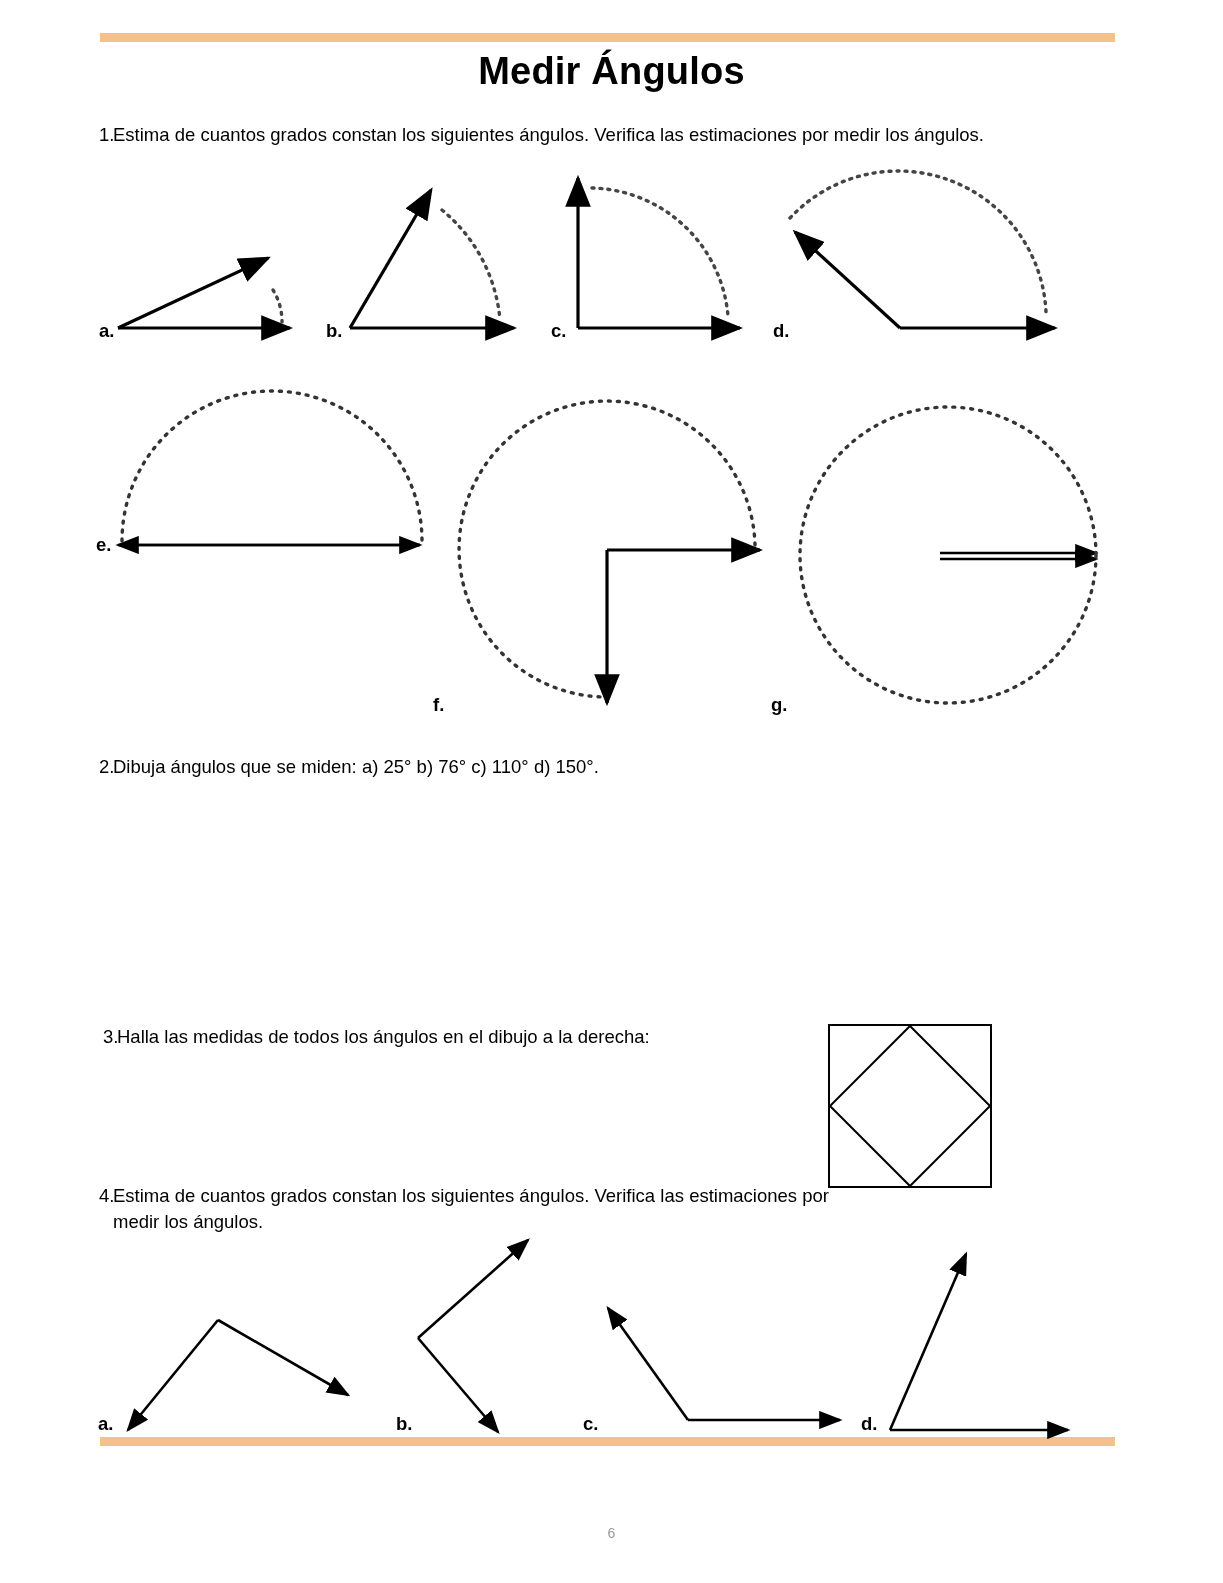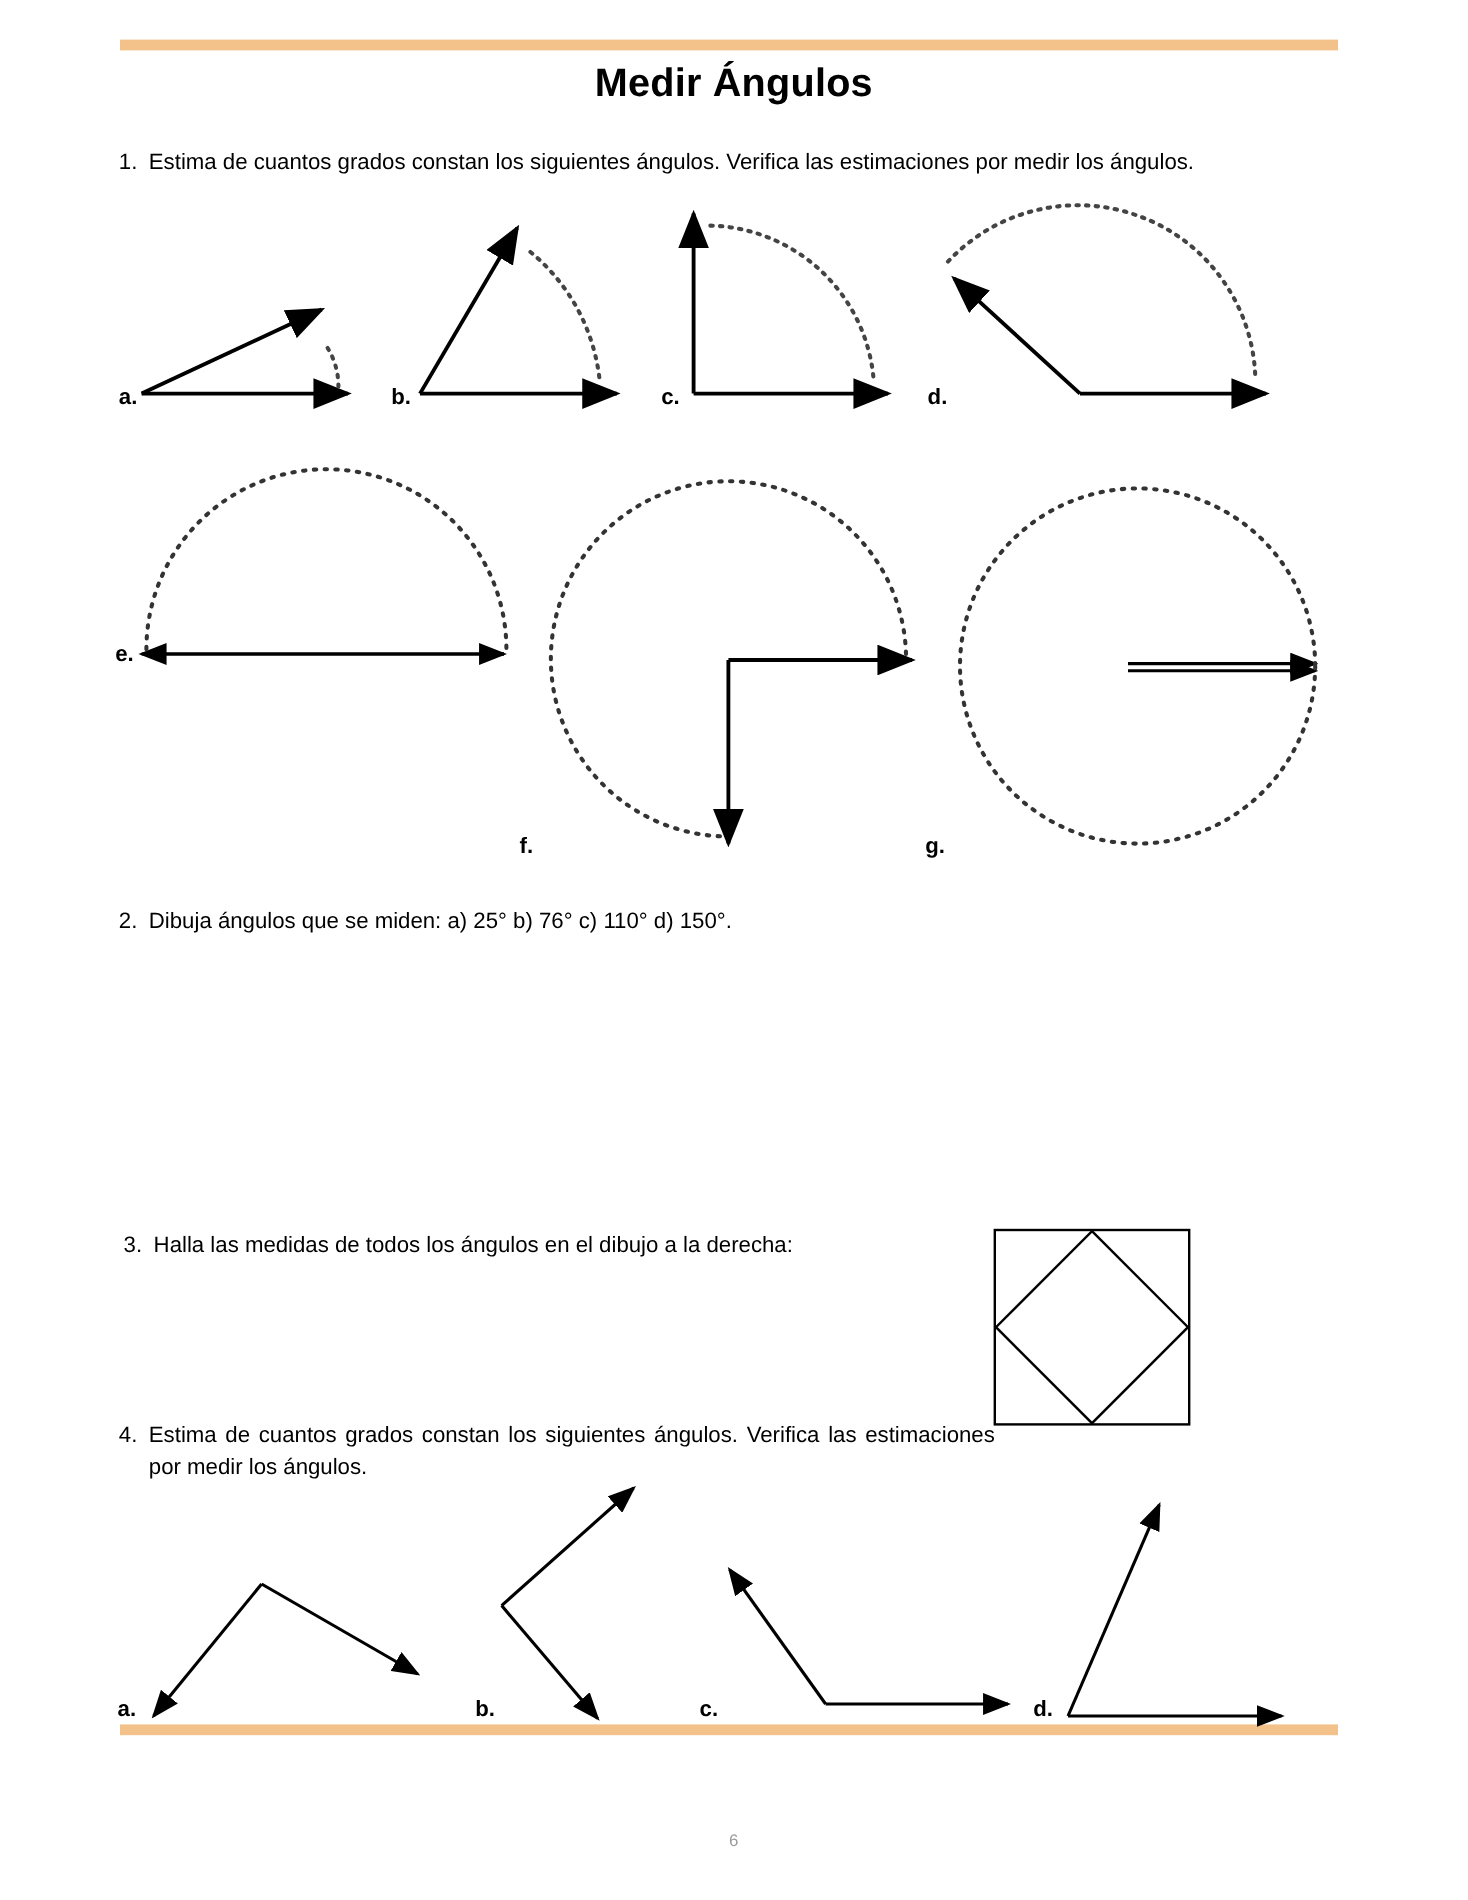--- a/index.html
+++ b/index.html
@@ -29,38 +29,38 @@
   }
   .rule.top { top: 33px; }
   .rule.bottom { top: 1437px; }
 
   .title {
     position: absolute;
     top: 50px;
     left: 0;
     width: 1223px;
     text-align: center;
-    font-size: 33px;
+    font-size: 38px;
     font-weight: bold;
     letter-spacing: 0.2px;
   }
 
   .q {
     position: absolute;
     font-size: 18.5px;
     line-height: 26px;
   }
   .q .num {
     position: absolute;
     left: 0;
     top: 0;
   }
   .q .body {
     display: block;
-    margin-left: 25px;
+    margin-left: 14px;
   }
   .justify { text-align: justify; }
 
   .q1 { top: 122px; left: 99px; width: 955px; }
   .q2 { top: 754px; left: 99px; width: 900px; }
   .q3 { top: 1024px; left: 103px; width: 700px; }
   .q4 { top: 1183px; left: 99px; width: 730px; }
 
   .lbl {
     position: absolute;

